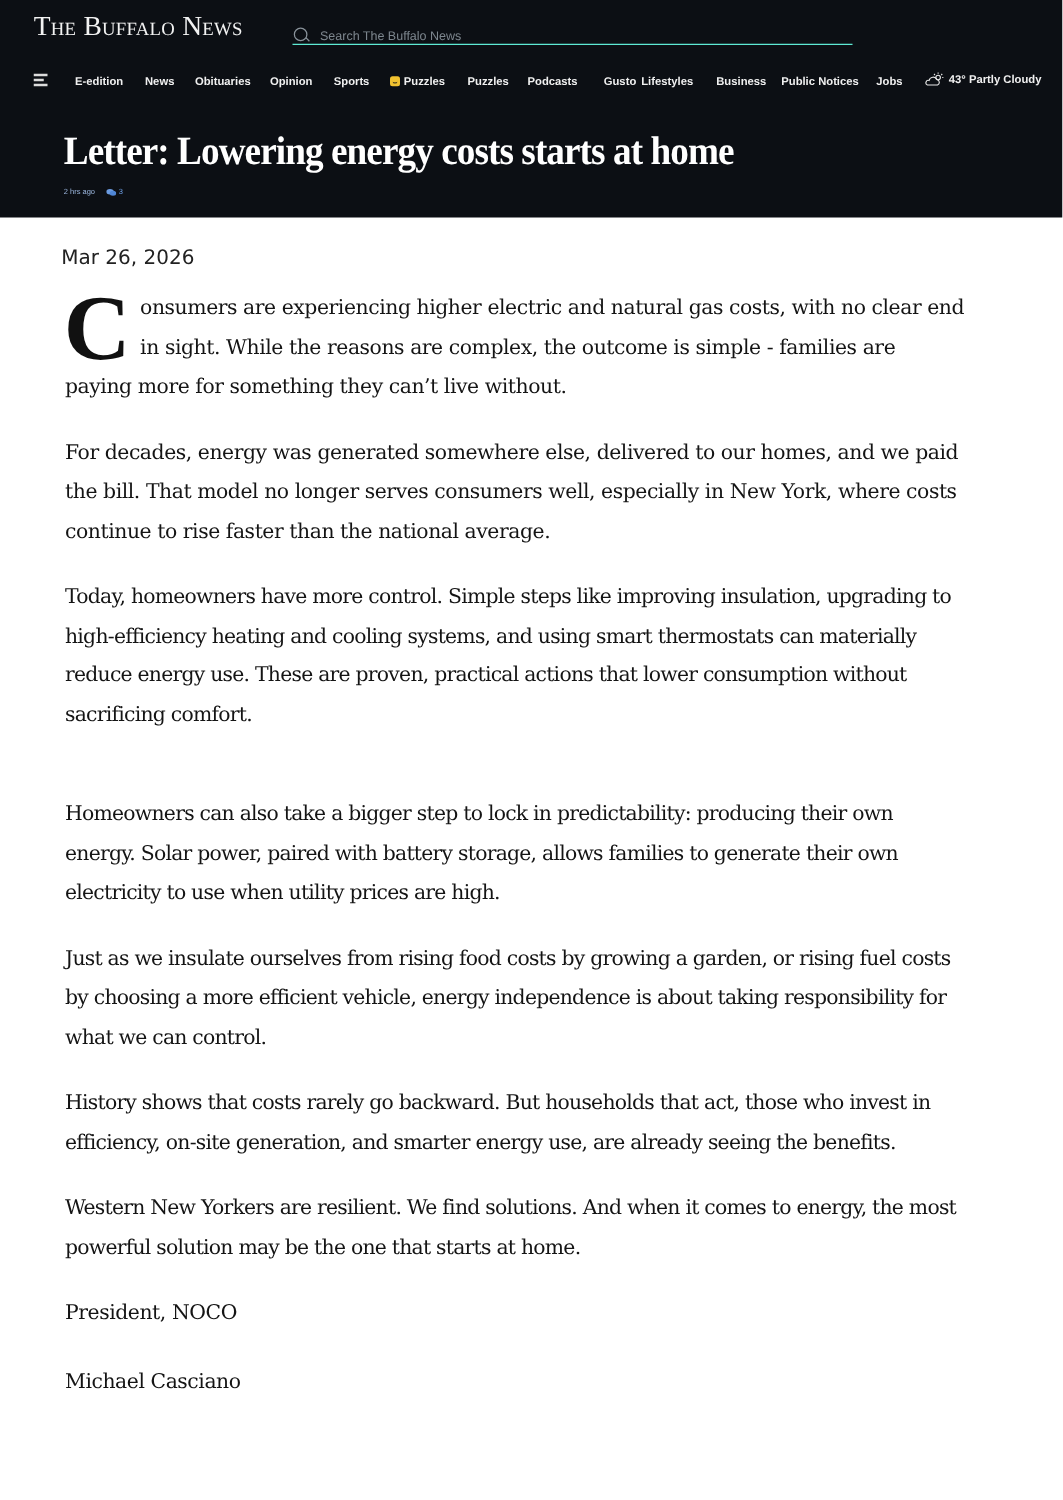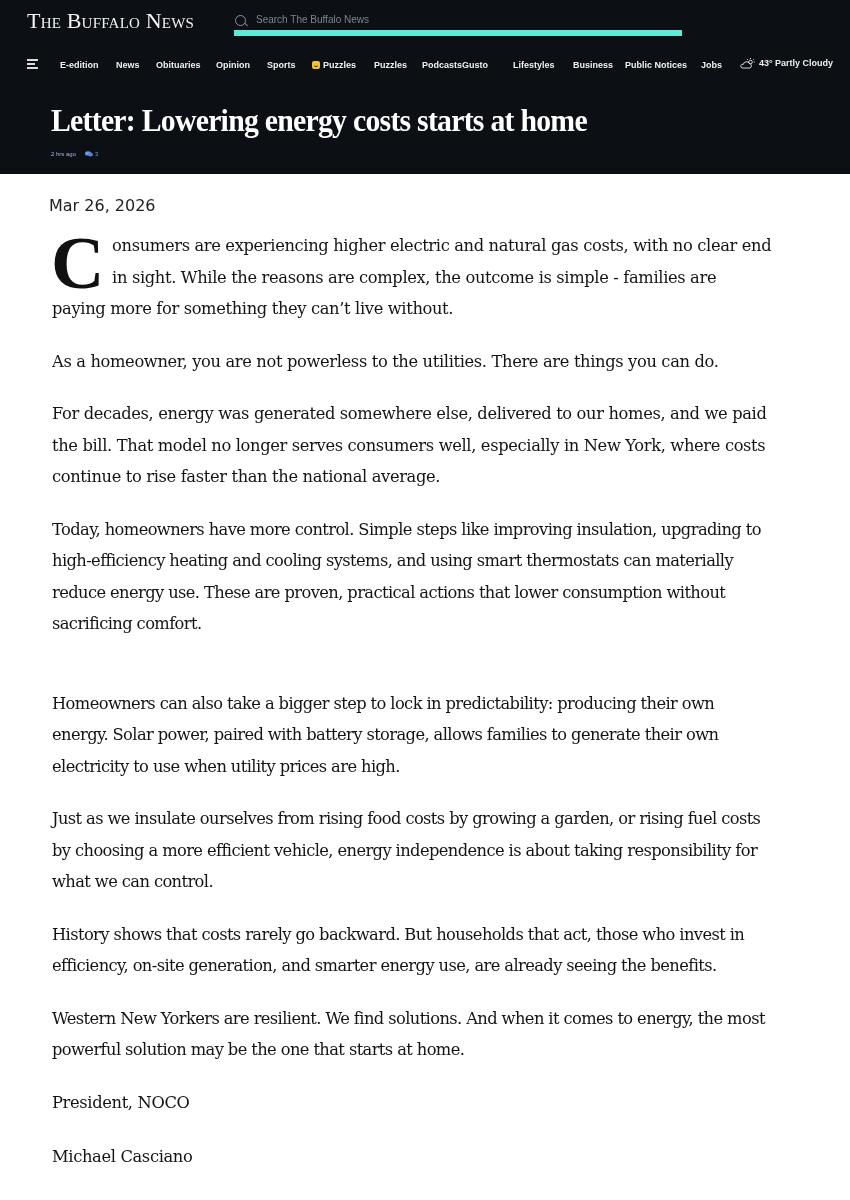--- a/index.html
+++ b/index.html
@@ -10,22 +10,22 @@
 
     .topbar { position: absolute; left: 0; top: 0; width: 850px; height: 44px; }
     .logo {
       position: absolute; left: 27px; top: 8px;
       font-family: "Liberation Serif", serif; color: #f2f2f2;
       font-size: 22px; letter-spacing: 0.2px; font-variant: small-caps;
       line-height: 26px;
     }
     .search {
       position: absolute; left: 234px; top: 14px; width: 448px; height: 22px;
-      border-bottom: 6px solid #5eead4;
-      display: flex; align-items: flex-start;
+      border-bottom: 1px solid #5eead4;
+      display: flex; align-items: flex-end;
     }
     .search-icon { width: 14px; height: 14px; position: relative; margin-right: 8px; }
     .search-icon::before {
       content: ""; position: absolute; left: 1px; top: 1px; width: 9px; height: 9px;
       border: 1.3px solid #8a939b; border-radius: 50%;
     }
     .search-icon::after {
       content: ""; position: absolute; left: 10px; top: 10px; width: 4px; height: 1.3px;
       background: #8a939b; transform: rotate(45deg);
     }
@@ -112,21 +112,21 @@
     <a class="nav-item" style="left:60px">E-edition</a>
     <a class="nav-item" style="left:116px">News</a>
     <a class="nav-item" style="left:156px">Obituaries</a>
     <a class="nav-item" style="left:216px">Opinion</a>
     <a class="nav-item" style="left:267px">Sports</a>
     <a class="nav-item" style="left:312px">
       <span class="puzzmo-icon"></span><span>Puzzles</span>
     </a>
     <a class="nav-item" style="left:374px">Puzzles</a>
     <a class="nav-item" style="left:422px">Podcasts</a>
-    <a class="nav-item" style="left:462px">Gusto</a>
+    <a class="nav-item" style="left:483px">Gusto</a>
     <a class="nav-item" style="left:513px">Lifestyles</a>
     <a class="nav-item" style="left:573px">Business</a>
     <a class="nav-item" style="left:625px">Public Notices</a>
     <a class="nav-item" style="left:701px">Jobs</a>
     <div class="weather">
       <svg class="weather-icon" viewBox="0 0 15 12">
         <g fill="none" stroke="#e8e8e8" stroke-width="0.9">
           <path d="M2 11 H10 A2.3 2.3 0 0 0 9.5 6.6 A3.3 3.3 0 0 0 3.3 7.4 A1.9 1.9 0 0 0 2 11 Z"></path>
           <circle cx="10.5" cy="5" r="1.8"></circle>
           <path d="M10.5 1 V2 M13.8 2.2 L13 3 M14.8 5 H13.8 M7.2 2.2 L8 3"></path>
@@ -144,21 +144,20 @@
       <ellipse cx="5.4" cy="3.6" rx="2.6" ry="2" fill="#4f86d6"></ellipse>
     </svg>
     <span class="comment-count">3</span>
   </div>
 </header>
 
 <main class="article">
   <div class="date">Mar 26, 2026</div>
   <div class="body-text">
     <p><span class="dropcap">C</span><span>onsumers are experiencing higher electric and natural gas costs, with no clear end in sight. While the reasons are complex, the outcome is simple - families are paying more for something they can’t live without.</span></p>
-    <p>As a homeowner, you are not powerless to the utilities. There are things you can do.</p>
     <p>For decades, energy was generated somewhere else, delivered to our homes, and we paid the bill. That model no longer serves consumers well, especially in New York, where costs continue to rise faster than the national average.</p>
     <p class="condensed">Today, homeowners have more control. Simple steps like improving insulation, upgrading to high-efficiency heating and cooling systems, and using smart thermostats can materially reduce energy use. These are proven, practical actions that lower consumption without sacrificing comfort.</p>
     <p class="condensed gap-extra">Homeowners can also take a bigger step to lock in predictability: producing their own energy. Solar power, paired with battery storage, allows families to generate their own electricity to use when utility prices are high.</p>
     <p class="condensed">Just as we insulate ourselves from rising food costs by growing a garden, or rising fuel costs by choosing a more efficient vehicle, energy independence is about taking responsibility for what we can control.</p>
     <p class="condensed">History shows that costs rarely go backward. But households that act, those who invest in efficiency, on-site generation, and smarter energy use, are already seeing the benefits.</p>
     <p class="condensed">Western New Yorkers are resilient. We find solutions. And when it comes to energy, the most powerful solution may be the one that starts at home.</p>
     <div class="sig">
       <p>President, NOCO</p>
       <p>Michael Casciano</p>
     </div>

